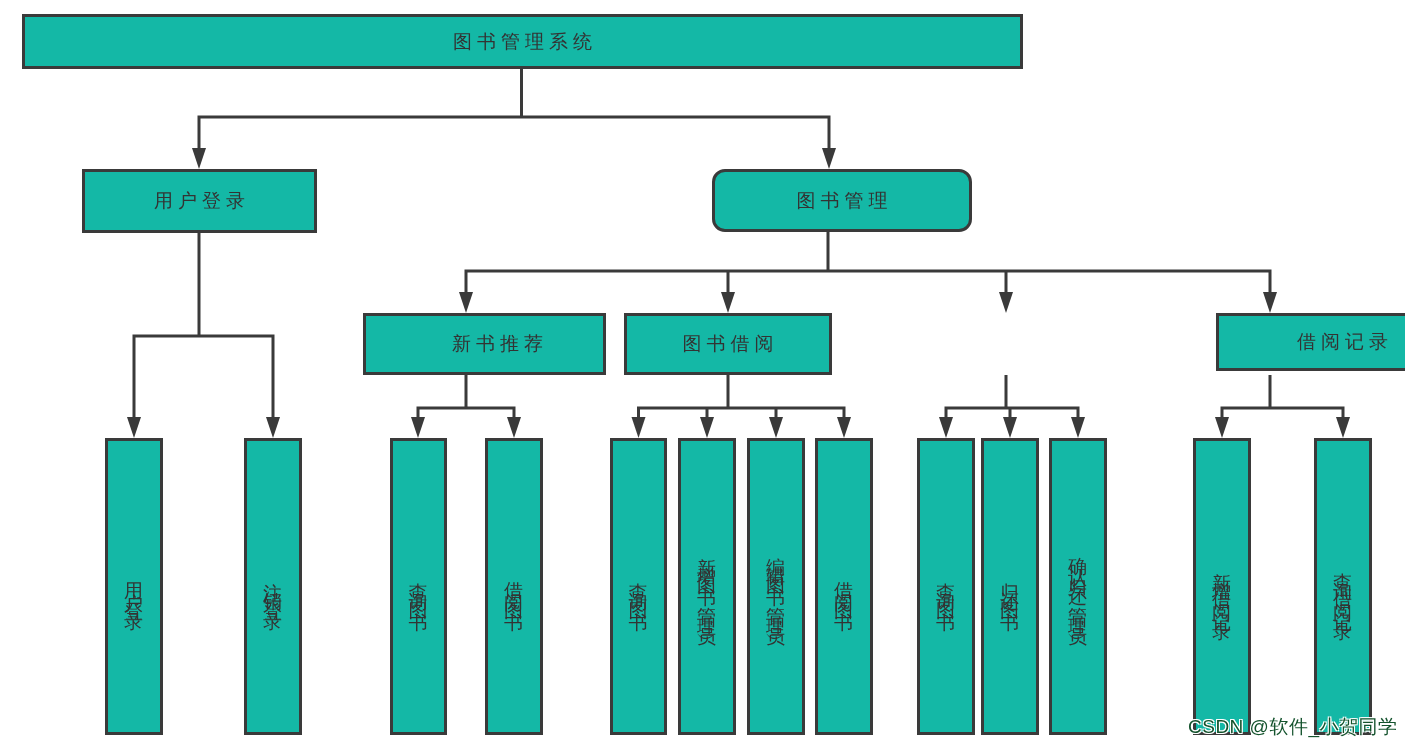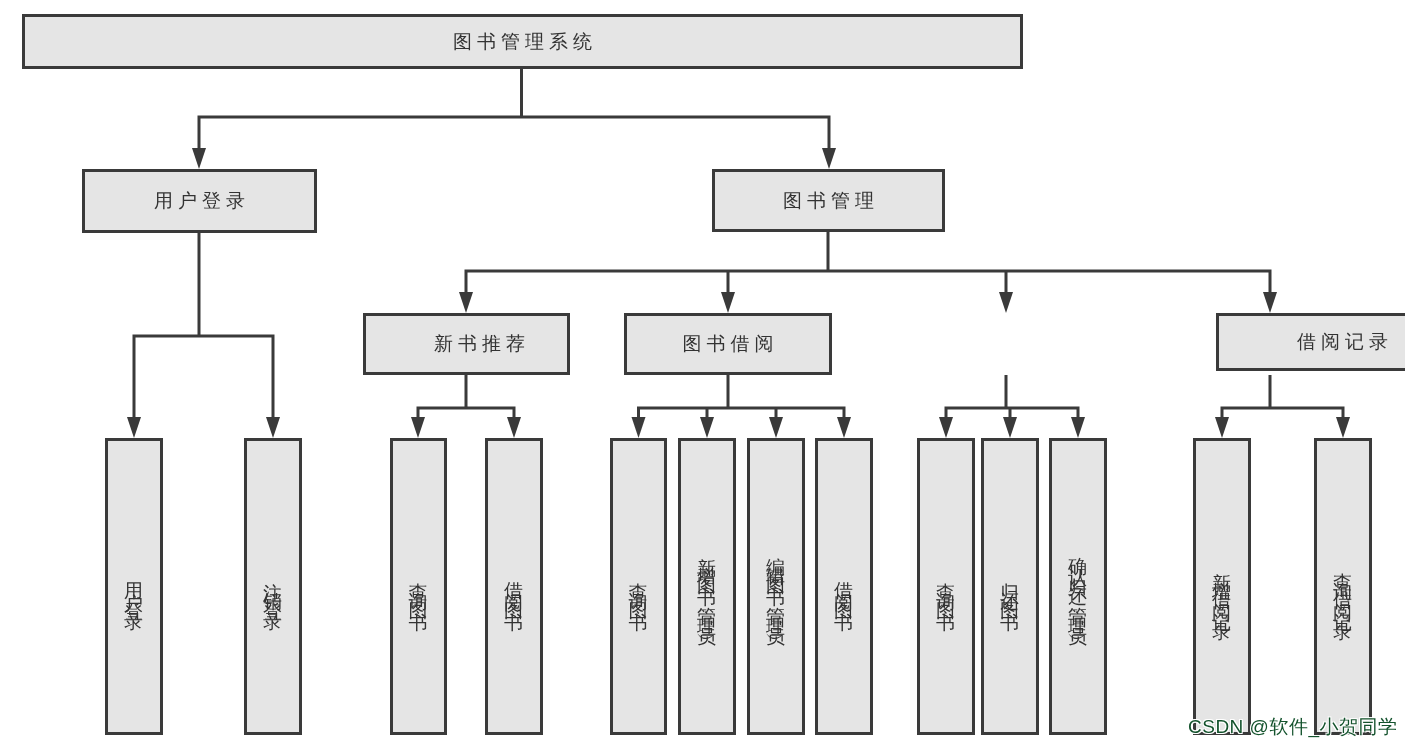--- a/index.html
+++ b/index.html
@@ -14,21 +14,21 @@
   }
   .wires {
     position: absolute;
     left: 0; top: 0;
     width: 1405px; height: 747px;
     z-index: 1;
   }
   .box {
     position: absolute;
     box-sizing: border-box;
-    background: #e5e5e5;
+    background: #14b8a6;
     border: 3px solid #3a3a3a;
     display: flex;
     align-items: center;
     justify-content: center;
     z-index: 2;
   }
   .box .lbl {
     font-size: 19px;
     letter-spacing: 5px;
     text-indent: 5px;
@@ -94,25 +94,25 @@
     </g>
   </svg>
 
   <div class="box h" style="left:22px; top:14px; width:1001px; height:55px;">
     <span class="lbl">图书管理系统</span>
   </div>
 
   <div class="box h" style="left:82px; top:169px; width:235px; height:64px;">
     <span class="lbl">用户登录</span>
   </div>
-  <div class="box h" style="left:712px; top:169px; width:233px; height:63px;">
+  <div class="box h" style="left:712px; top:169px; width:260px; height:63px;border-radius:13px;">
     <span class="lbl">图书管理</span>
   </div>
 
-  <div class="box h" style="left:363px; top:313px; width:207px; height:62px;padding-left:26px;">
+  <div class="box h" style="left:363px; top:313px; width:243px; height:62px;padding-left:26px;">
     <span class="lbl">新书推荐</span>
   </div>
   <div class="box h" style="left:624px; top:313px; width:208px; height:62px;">
     <span class="lbl">图书借阅</span>
   </div>
   <div class="box h" style="left:1216px; top:313px; width:209px; height:58px;padding-left:44px;">
     <span class="lbl">借阅记录</span>
   </div>
 
   <div class="box v leaf" style="left:105px; width:58px;">

